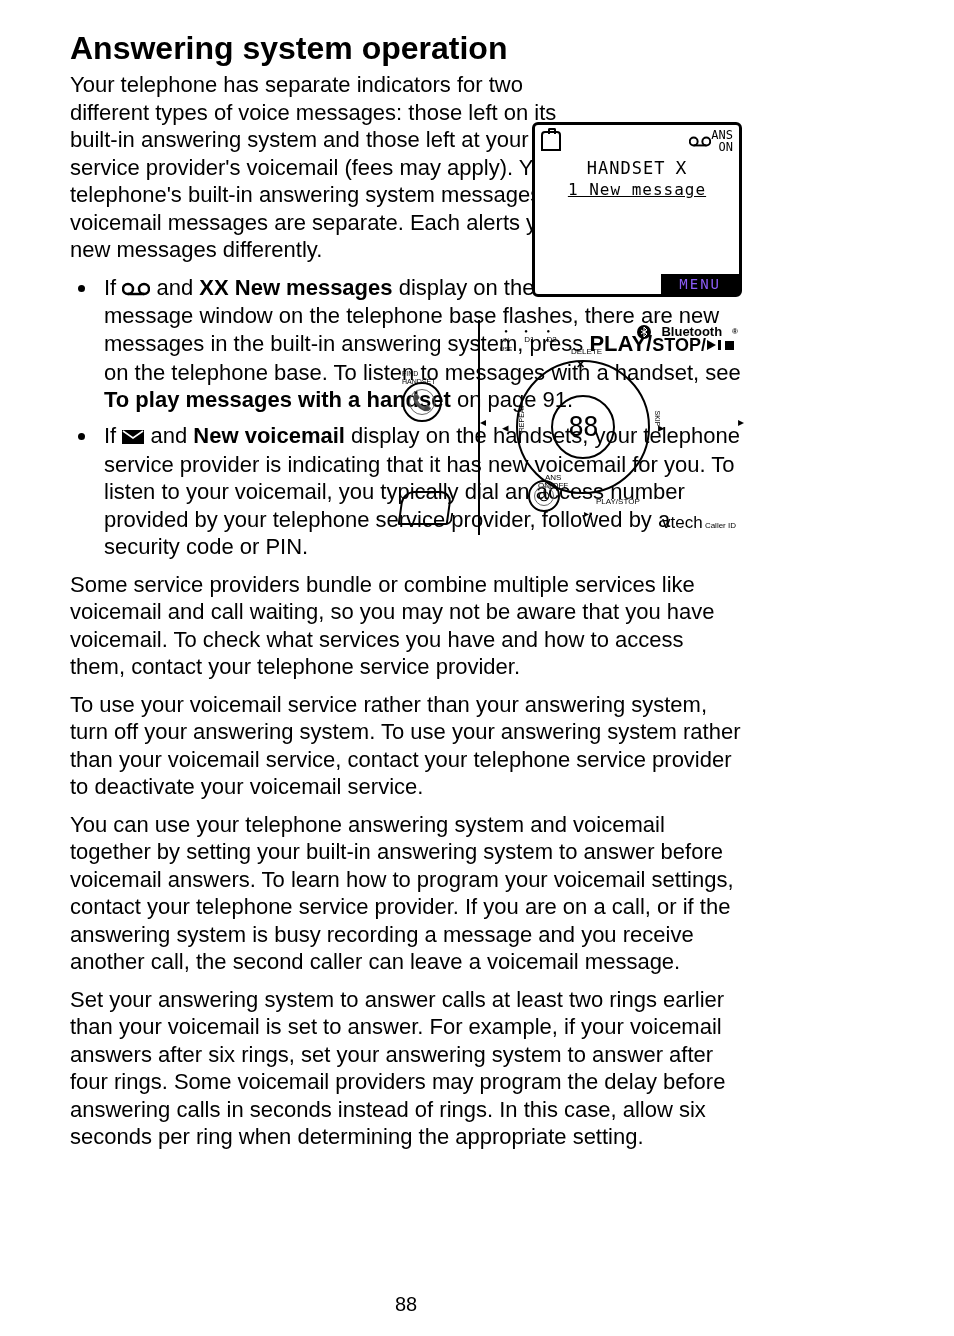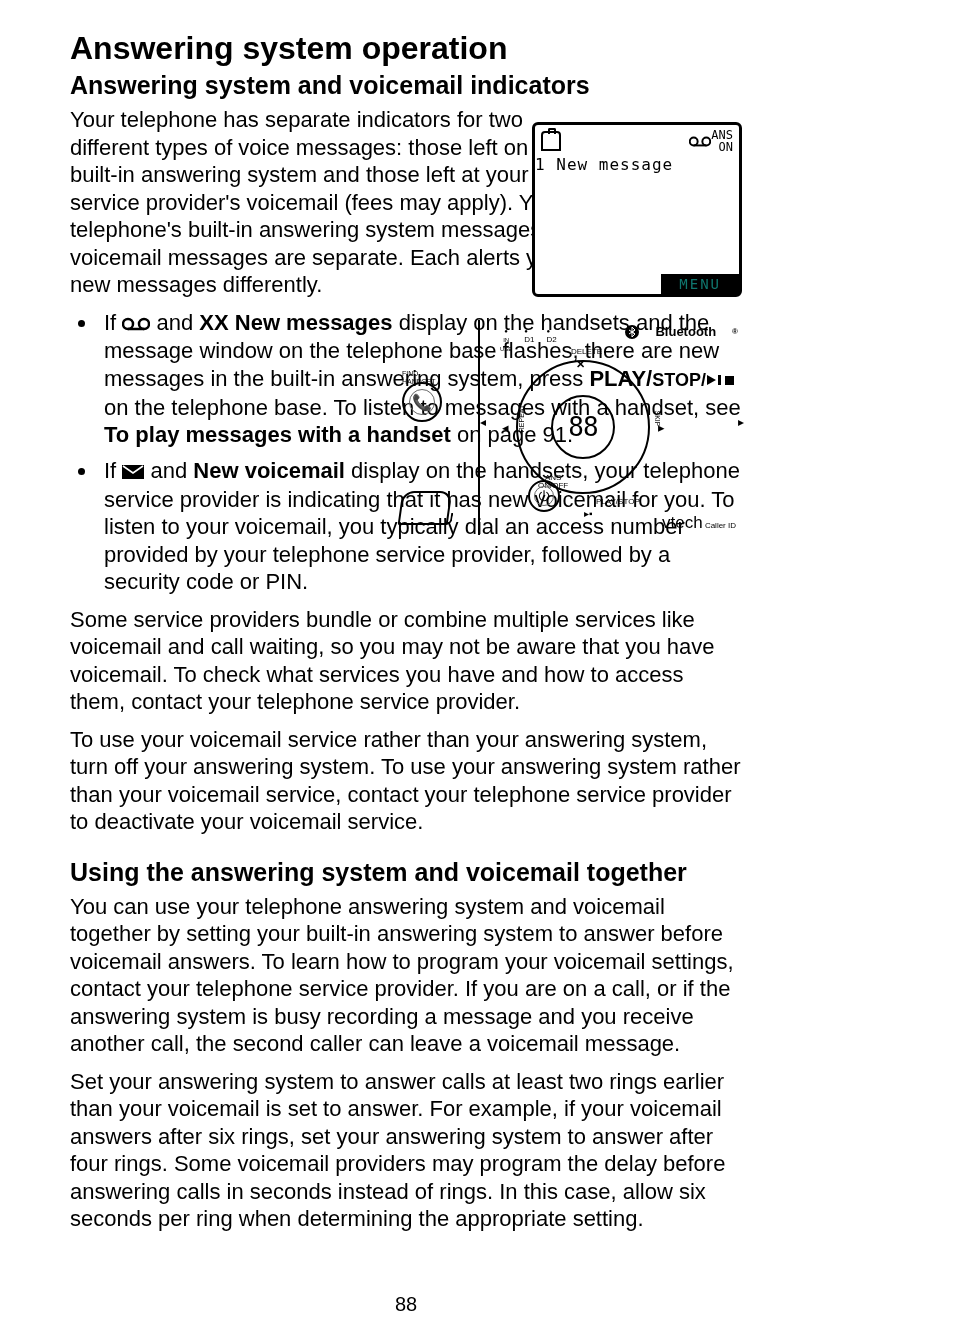--- a/index.html
+++ b/index.html
@@ -86,36 +86,37 @@
     text-align: center;
     padding-top: 4px;
     display:flex;
     justify-content:center;
     align-items:center;
     gap:10px;
     font-size: 17px;
     letter-spacing: 1px;
   }
   .hf-mid2 {
-    text-align: left;
+    text-align: center;
     font-size: 16px;
     letter-spacing: 1px;
     padding-top: 2px;
+    text-decoration: underline;
   }
   .hf-timebar {
     display: flex;
     justify-content: space-between;
     padding: 22px 10px 0 10px;
     font-size: 15px;
   }
   .hf-menu {
     position:absolute;
     bottom:0; right:0;
     background:#000;
-    color:#0f766e;
+    color:#8b5cf6;
     font-size:14px;
     letter-spacing:2px;
     padding:2px 18px;
   }
   .sig-icon {
     display:inline-block;
     width:16px; height:16px;
     border:2px solid #000;
     border-radius:4px 4px 0 0;
     position:relative;
@@ -179,21 +180,21 @@
     position:relative;
   }
   .br-top-icons{
     position:absolute;top:6px;left:14px;
     font-size:8px;
     display:flex;gap:12px;
   }
   .br-bluetooth{
     position:absolute;top:4px;right:4px;
     font-size:13px;font-weight:bold;
-    display:flex;align-items:center;gap:16px;
+    display:flex;align-items:center;gap:10px;
   }
   .br-bt-icon{
     width:14px;height:14px;border-radius:50%;background:#000;color:#fff;
     display:inline-flex;align-items:center;justify-content:center;font-size:10px;
   }
   .br-wheel{
     position:absolute;
     top:40px;left:30px;
     width:130px;height:130px;
     border:2px solid #000;border-radius:50%;
@@ -249,21 +250,20 @@
   .col-main2{
     width: 440px;
   }
 </style>
 </head>
 <body>
 
 <div class="page">
 
   <h1 class="title">Answering system operation</h1>
-  <h2 class="sub">Answering system and voicemail indicators</h2>
 
   <p class="col-main">Your telephone has separate indicators for two different types of voice messages: those left on its built-in answering system and those left at your service provider's voicemail (fees may apply). Your telephone's built-in answering system messages and voicemail messages are separate. Each alerts you to new messages differently.</p>
 
   <ul class="bullets">
     <li>
       <span class="col-main2" style="display:inline;">
         <span>If </span>
         <span class="icon-tape">
           <svg width="28" height="14" viewBox="0 0 28 14">
             <circle cx="6" cy="7" r="5" fill="none" stroke="#000" stroke-width="2.5"></circle>
@@ -295,38 +295,41 @@
       </span>
       <span> and </span>
       <span class="b">New voicemail</span>
       <span> display on the handsets, your telephone service provider is indicating that it has new voicemail for you. To listen to your voicemail, you typically dial an access number provided by your telephone service provider, followed by a security code or PIN.</span>
     </li>
   </ul>
 
   <p>Some service providers bundle or combine multiple services like voicemail and call waiting, so you may not be aware that you have voicemail. To check what services you have and how to access them, contact your telephone service provider.</p>
   <p>To use your voicemail service rather than your answering system, turn off your answering system. To use your answering system rather than your voicemail service, contact your telephone service provider to deactivate your voicemail service.</p>
 
-  <h2 class="sub" style="margin-top:22px">Using the answering system and voicemail together</h2>
   <p>You can use your telephone answering system and voicemail together by setting your built-in answering system to answer before voicemail answers. To learn how to program your voicemail settings, contact your telephone service provider. If you are on a call, or if the answering system is busy recording a message and you receive another call, the second caller can leave a voicemail message.</p>
   <p>Set your answering system to answer calls at least two rings earlier than your voicemail is set to answer. For example, if your voicemail answers after six rings, set your answering system to answer after four rings. Some voicemail providers may program the delay before answering calls in seconds instead of rings. In this case, allow six seconds per ring when determining the appropriate setting.</p>
 
   <div class="handset-fig">
     <div class="hf-row">
       <span class="sig-icon"></span>
       <span class="hf-tape">
         <svg width="22" height="11" viewBox="0 0 28 14">
           <circle cx="6" cy="7" r="5" fill="none" stroke="#000" stroke-width="2.5"></circle>
           <circle cx="22" cy="7" r="5" fill="none" stroke="#000" stroke-width="2.5"></circle>
           <line x1="6" y1="12" x2="22" y2="12" stroke="#000" stroke-width="2.5"></line>
         </svg>
         <span class="hf-anson">
           <div>ANS</div>
           <div>ON</div>
         </span>
       </span>
+    </div>
+    <div class="hf-mid1">
+      <span>HANDSET</span>
+      <span class="sig-x">X</span>
     </div>
     <div class="hf-mid2">1 New message</div>
     <div class="hf-menu">MENU</div>
   </div>
 
   <div class="base-fig">
     <div class="base-left">
       <div class="base-left-label" style="white-space:pre;">FIND
 HANDSET</div>
       <div class="base-left-btn">

